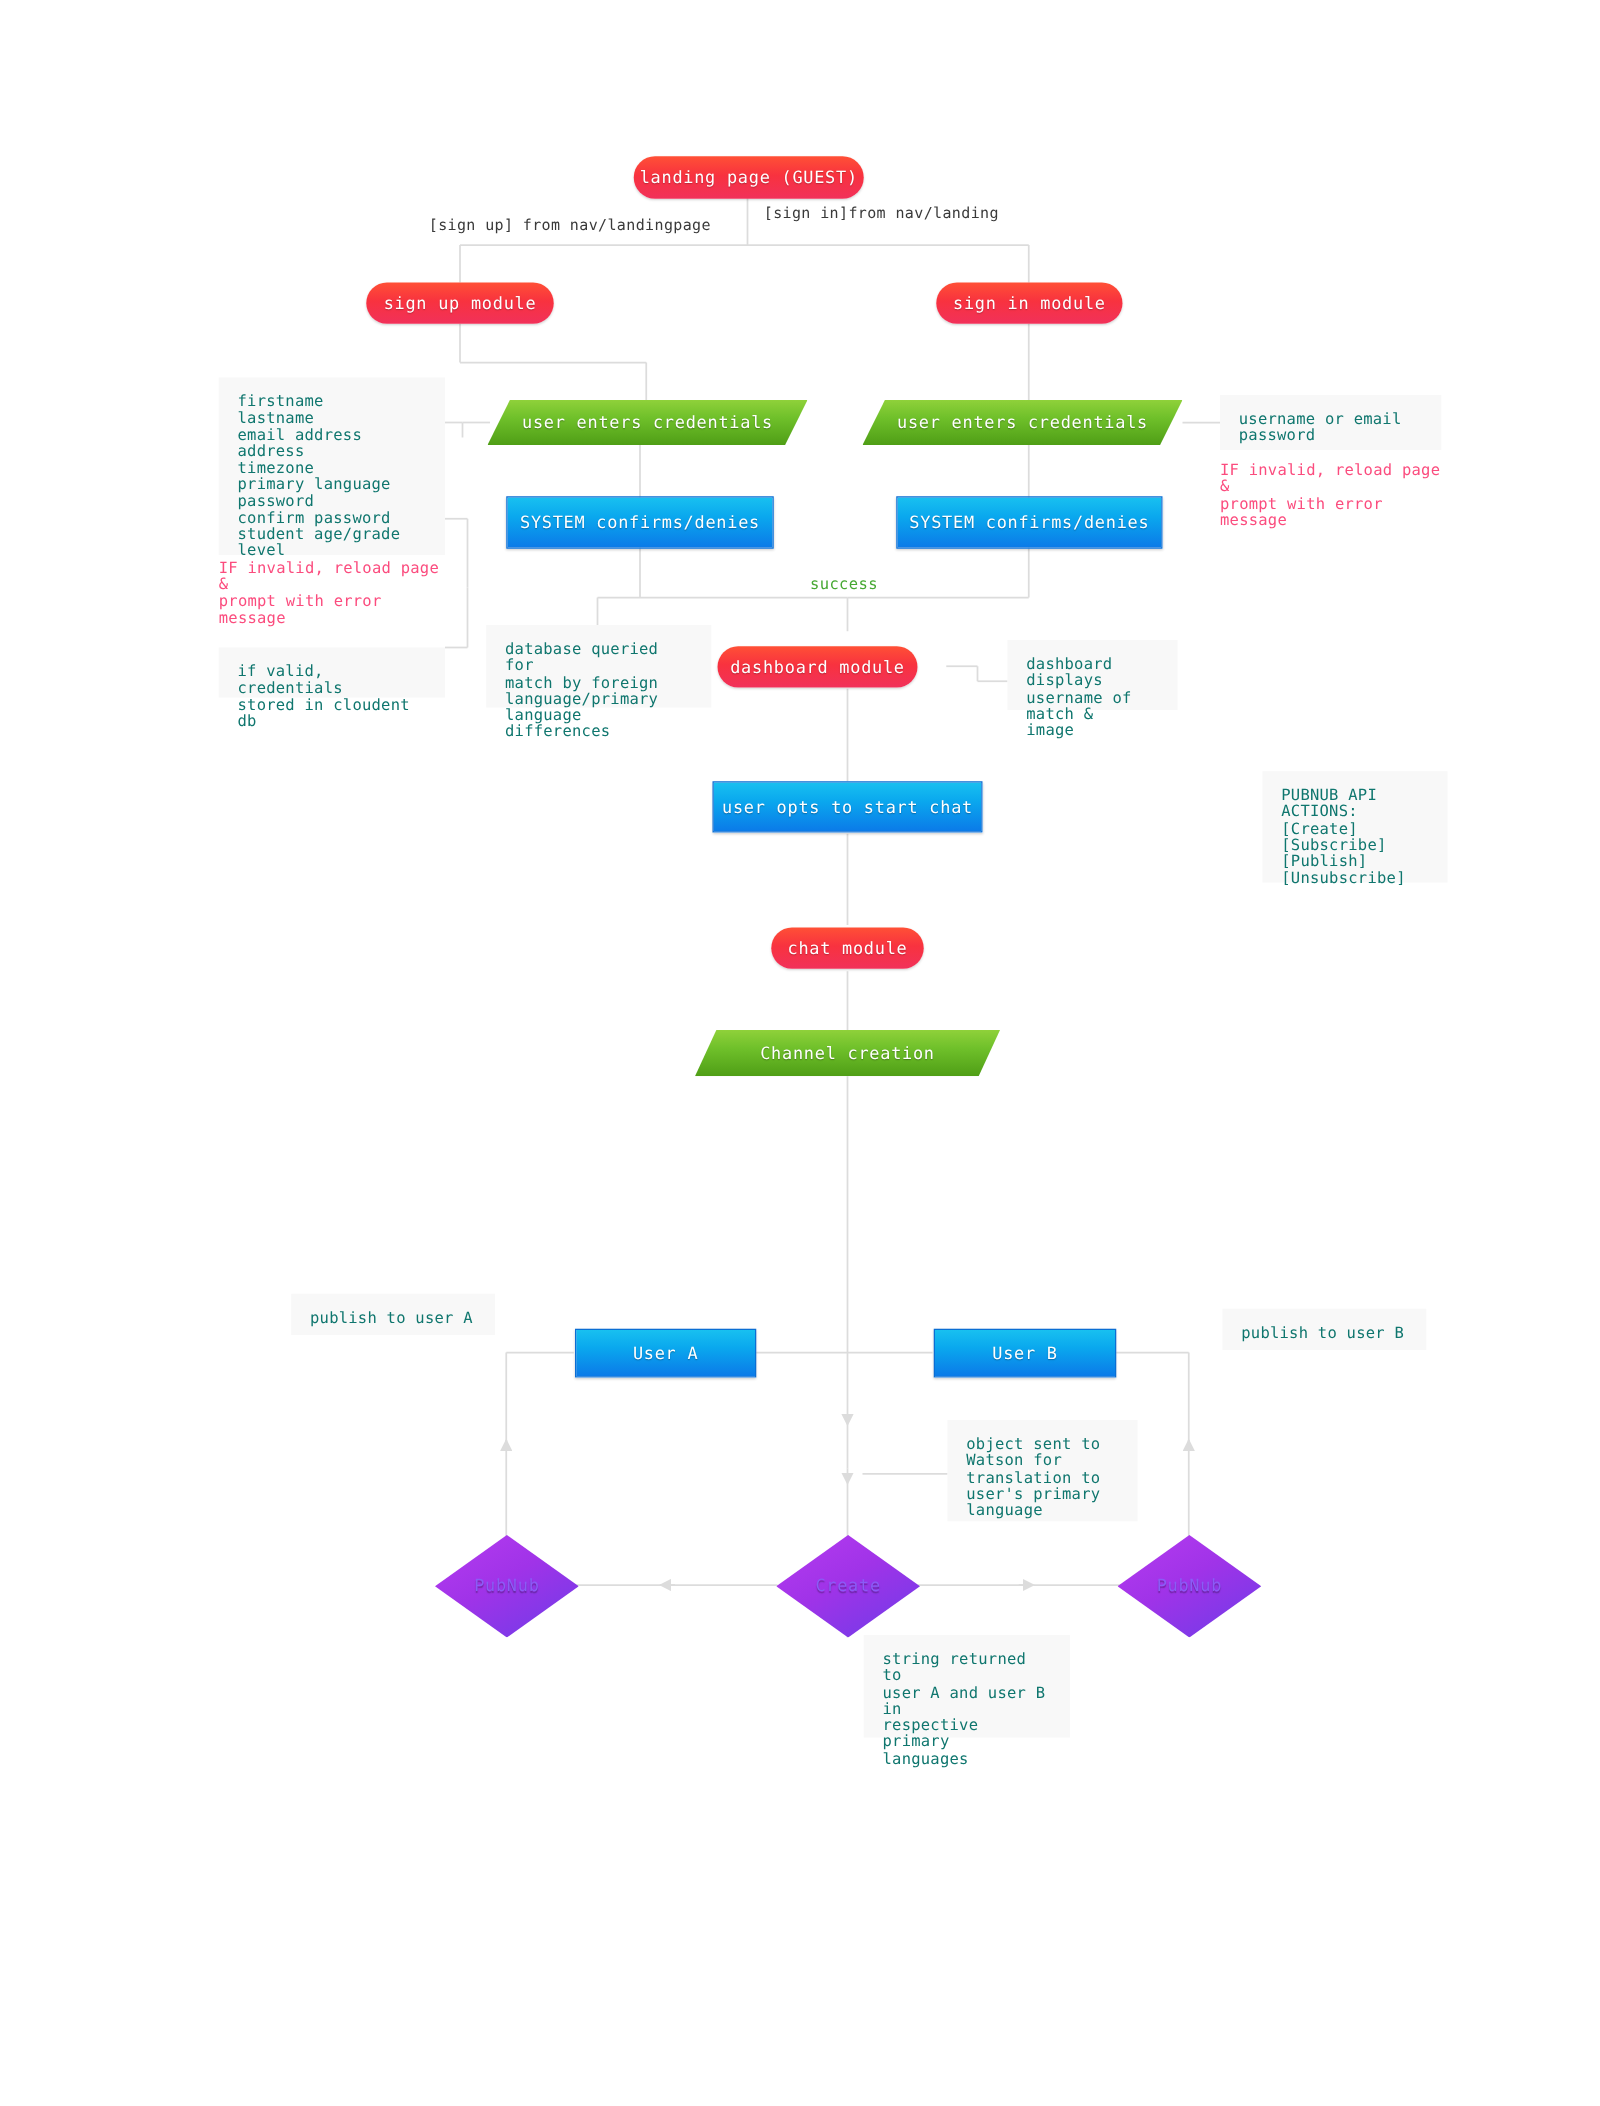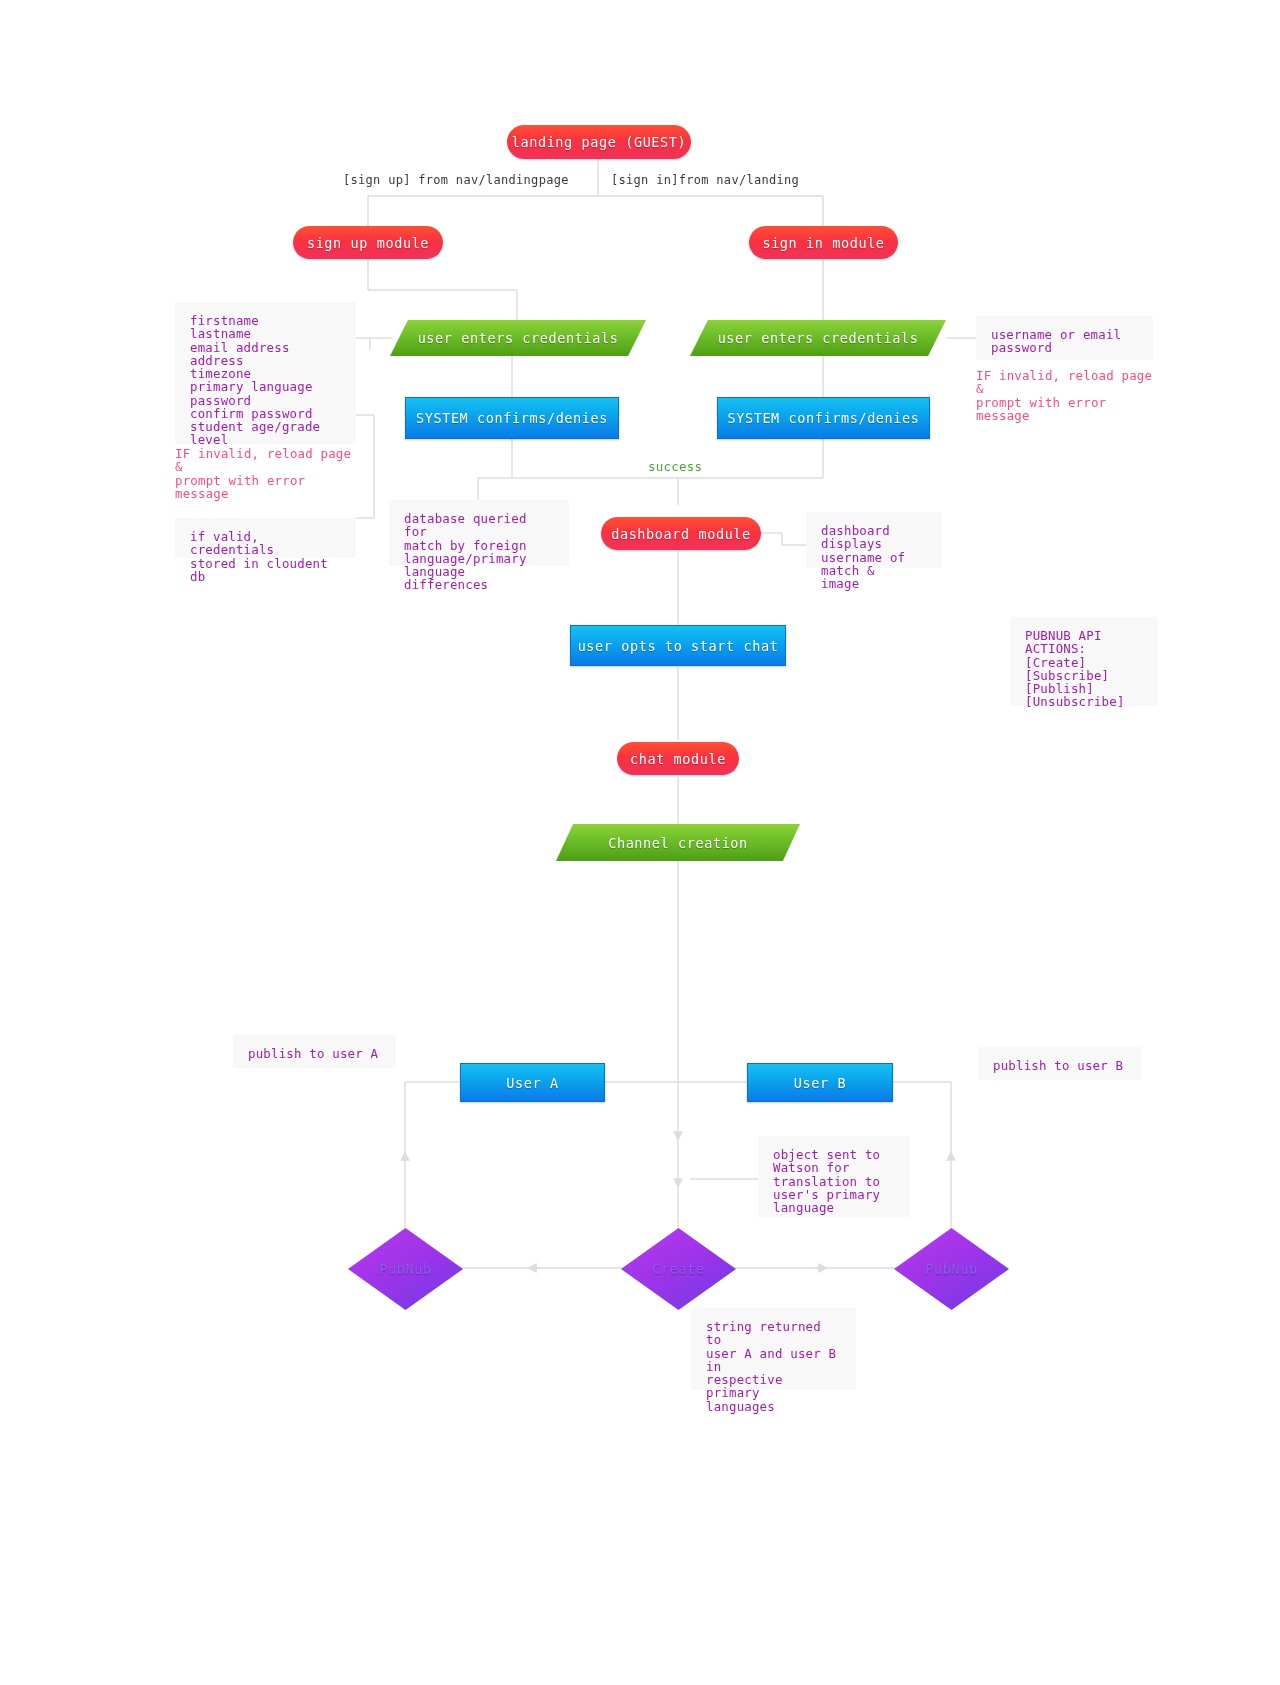--- a/index.html
+++ b/index.html
@@ -106,21 +106,21 @@
     letter-spacing: 0.6px;
     text-shadow: 0 1px 1px rgba(0,0,0,0.3);
     white-space: nowrap;
   }
 
   
   .note {
     position: absolute;
     box-sizing: border-box;
     background: #f8f8f8;
-    color: #a21caf;
+    color: #0f766e;
     font-size: 12.4px;
     line-height: 1.07;
     letter-spacing: 0.2px;
     padding: 12px 14px 12px 15px;
     white-space: pre-line;
     z-index: 4;
   }
   .note.pinknote {
     background: transparent;
     color: #fb4c7e;
@@ -231,21 +231,21 @@
 
     <path d="M 678 1298 L 678 1310"></path>
   </g>
 </svg>
 
 <div class="node pill" style="left:507px; top:125px; width:184px; height:34px;">
   <span>landing page (GUEST)</span>
 </div>
 
 <div class="edgelabel" style="left:343px; top:173px;">[sign up] from nav/landingpage</div>
-<div class="edgelabel" style="left:611px; top:173px;">[sign in]from nav/landing</div>
+<div class="edgelabel" style="left:611px; top:163px;">[sign in]from nav/landing</div>
 
 <div class="node pill" style="left:293px; top:226px; width:150px; height:33px;">
   <span>sign up module</span>
 </div>
 
 <div class="node pill" style="left:749px; top:226px; width:149px; height:33px;">
   <span>sign in module</span>
 </div>
 
 <div class="para-wrap" style="left:390px; top:320px; width:256px; height:36px;">
@@ -261,21 +261,21 @@
 <div class="node bluebox" style="left:405px; top:397px; width:214px; height:42px;">
   <span>SYSTEM confirms/denies</span>
 </div>
 
 <div class="node bluebox" style="left:717px; top:397px; width:213px; height:42px;">
   <span>SYSTEM confirms/denies</span>
 </div>
 
 <div class="edgelabel green" style="left:648px; top:459px;">success</div>
 
-<div class="node pill" style="left:601px; top:517px; width:160px; height:33px;">
+<div class="node pill" style="left:574px; top:517px; width:160px; height:33px;">
   <span>dashboard module</span>
 </div>
 
 <div class="node bluebox" style="left:570px; top:625px; width:216px; height:41px;">
   <span>user opts to start chat</span>
 </div>
 
 <div class="node pill" style="left:617px; top:742px; width:122px; height:33px;">
   <span>chat module</span>
 </div>

